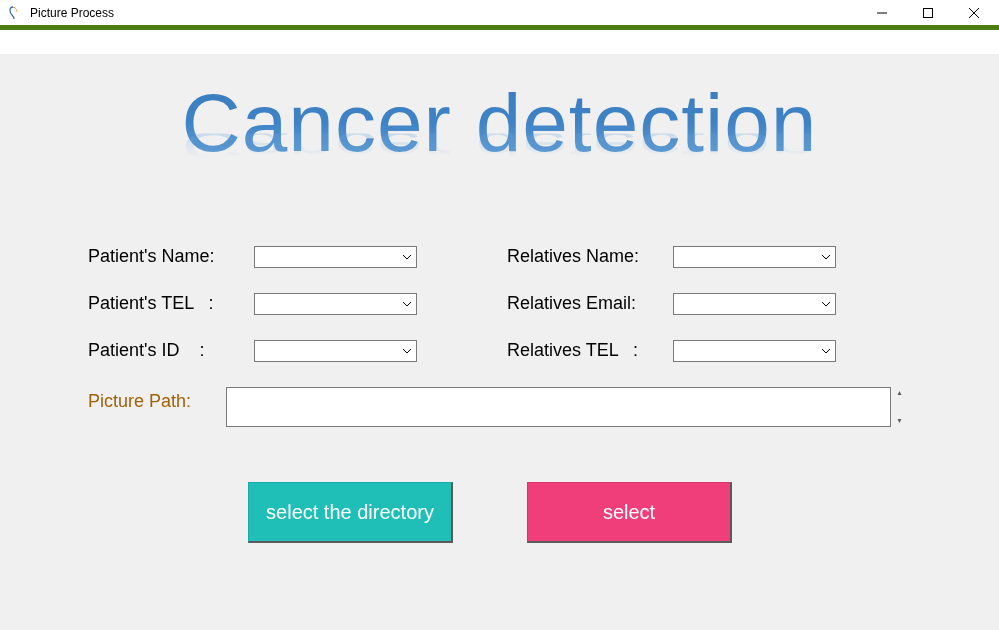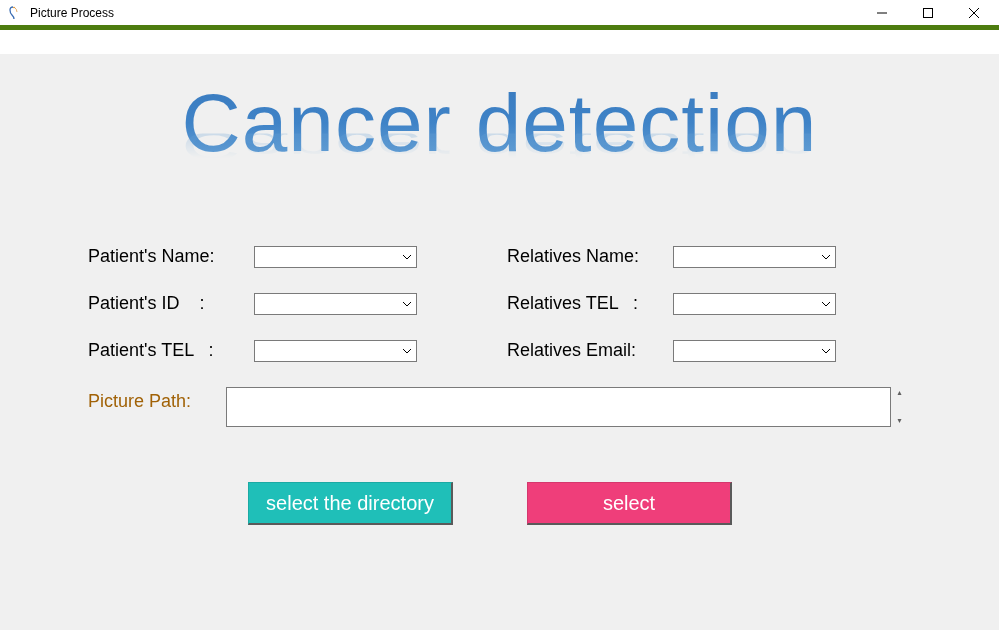--- a/index.html
+++ b/index.html
@@ -153,21 +153,21 @@
     }
     .scroll-arrow { font-size: 8px; color: #606060; line-height: 1; }
     .button-row {
       display: flex;
       gap: 74px;
       margin-top: 55px;
       margin-left: 160px;
     }
     .big-btn {
       width: 205px;
-      height: 43px;
+      height: 61px;
       border: none;
       color: #fff;
       font-size: 20px;
       font-family: inherit;
       cursor: pointer;
       border-right: 2px solid #5a5a5a;
       border-bottom: 2px solid #5a5a5a;
       border-top: 1px solid rgba(0,0,0,0.1);
       border-left: 1px solid rgba(0,0,0,0.1);
     }
@@ -234,57 +234,57 @@
               <svg viewBox="0 0 8 5">
                 <path d="M0 0 L4 4 L8 0" stroke="#000" stroke-width="1" fill="none"></path>
               </svg>
             </span>
         </div>
       </div>
     </div>
 
     <div class="row">
       <div class="field">
+        <label>Patient's TEL   :</label>
+        <div class="combo">
+          <span></span>
+          <span class="combo-btn">
+              <svg viewBox="0 0 8 5">
+                <path d="M0 0 L4 4 L8 0" stroke="#000" stroke-width="1" fill="none"></path>
+              </svg>
+            </span>
+        </div>
+      </div>
+      <div class="field">
+        <label>Relatives Email:</label>
+        <div class="combo">
+          <span></span>
+          <span class="combo-btn">
+              <svg viewBox="0 0 8 5">
+                <path d="M0 0 L4 4 L8 0" stroke="#000" stroke-width="1" fill="none"></path>
+              </svg>
+            </span>
+        </div>
+      </div>
+    </div>
+
+    <div class="row">
+      <div class="field">
         <label>Patient's ID    :</label>
         <div class="combo">
           <span></span>
           <span class="combo-btn">
               <svg viewBox="0 0 8 5">
                 <path d="M0 0 L4 4 L8 0" stroke="#000" stroke-width="1" fill="none"></path>
               </svg>
             </span>
         </div>
       </div>
       <div class="field">
         <label>Relatives TEL   :</label>
-        <div class="combo">
-          <span></span>
-          <span class="combo-btn">
-              <svg viewBox="0 0 8 5">
-                <path d="M0 0 L4 4 L8 0" stroke="#000" stroke-width="1" fill="none"></path>
-              </svg>
-            </span>
-        </div>
-      </div>
-    </div>
-
-    <div class="row">
-      <div class="field">
-        <label>Patient's TEL   :</label>
-        <div class="combo">
-          <span></span>
-          <span class="combo-btn">
-              <svg viewBox="0 0 8 5">
-                <path d="M0 0 L4 4 L8 0" stroke="#000" stroke-width="1" fill="none"></path>
-              </svg>
-            </span>
-        </div>
-      </div>
-      <div class="field">
-        <label>Relatives Email:</label>
         <div class="combo">
           <span></span>
           <span class="combo-btn">
               <svg viewBox="0 0 8 5">
                 <path d="M0 0 L4 4 L8 0" stroke="#000" stroke-width="1" fill="none"></path>
               </svg>
             </span>
         </div>
       </div>
     </div>

